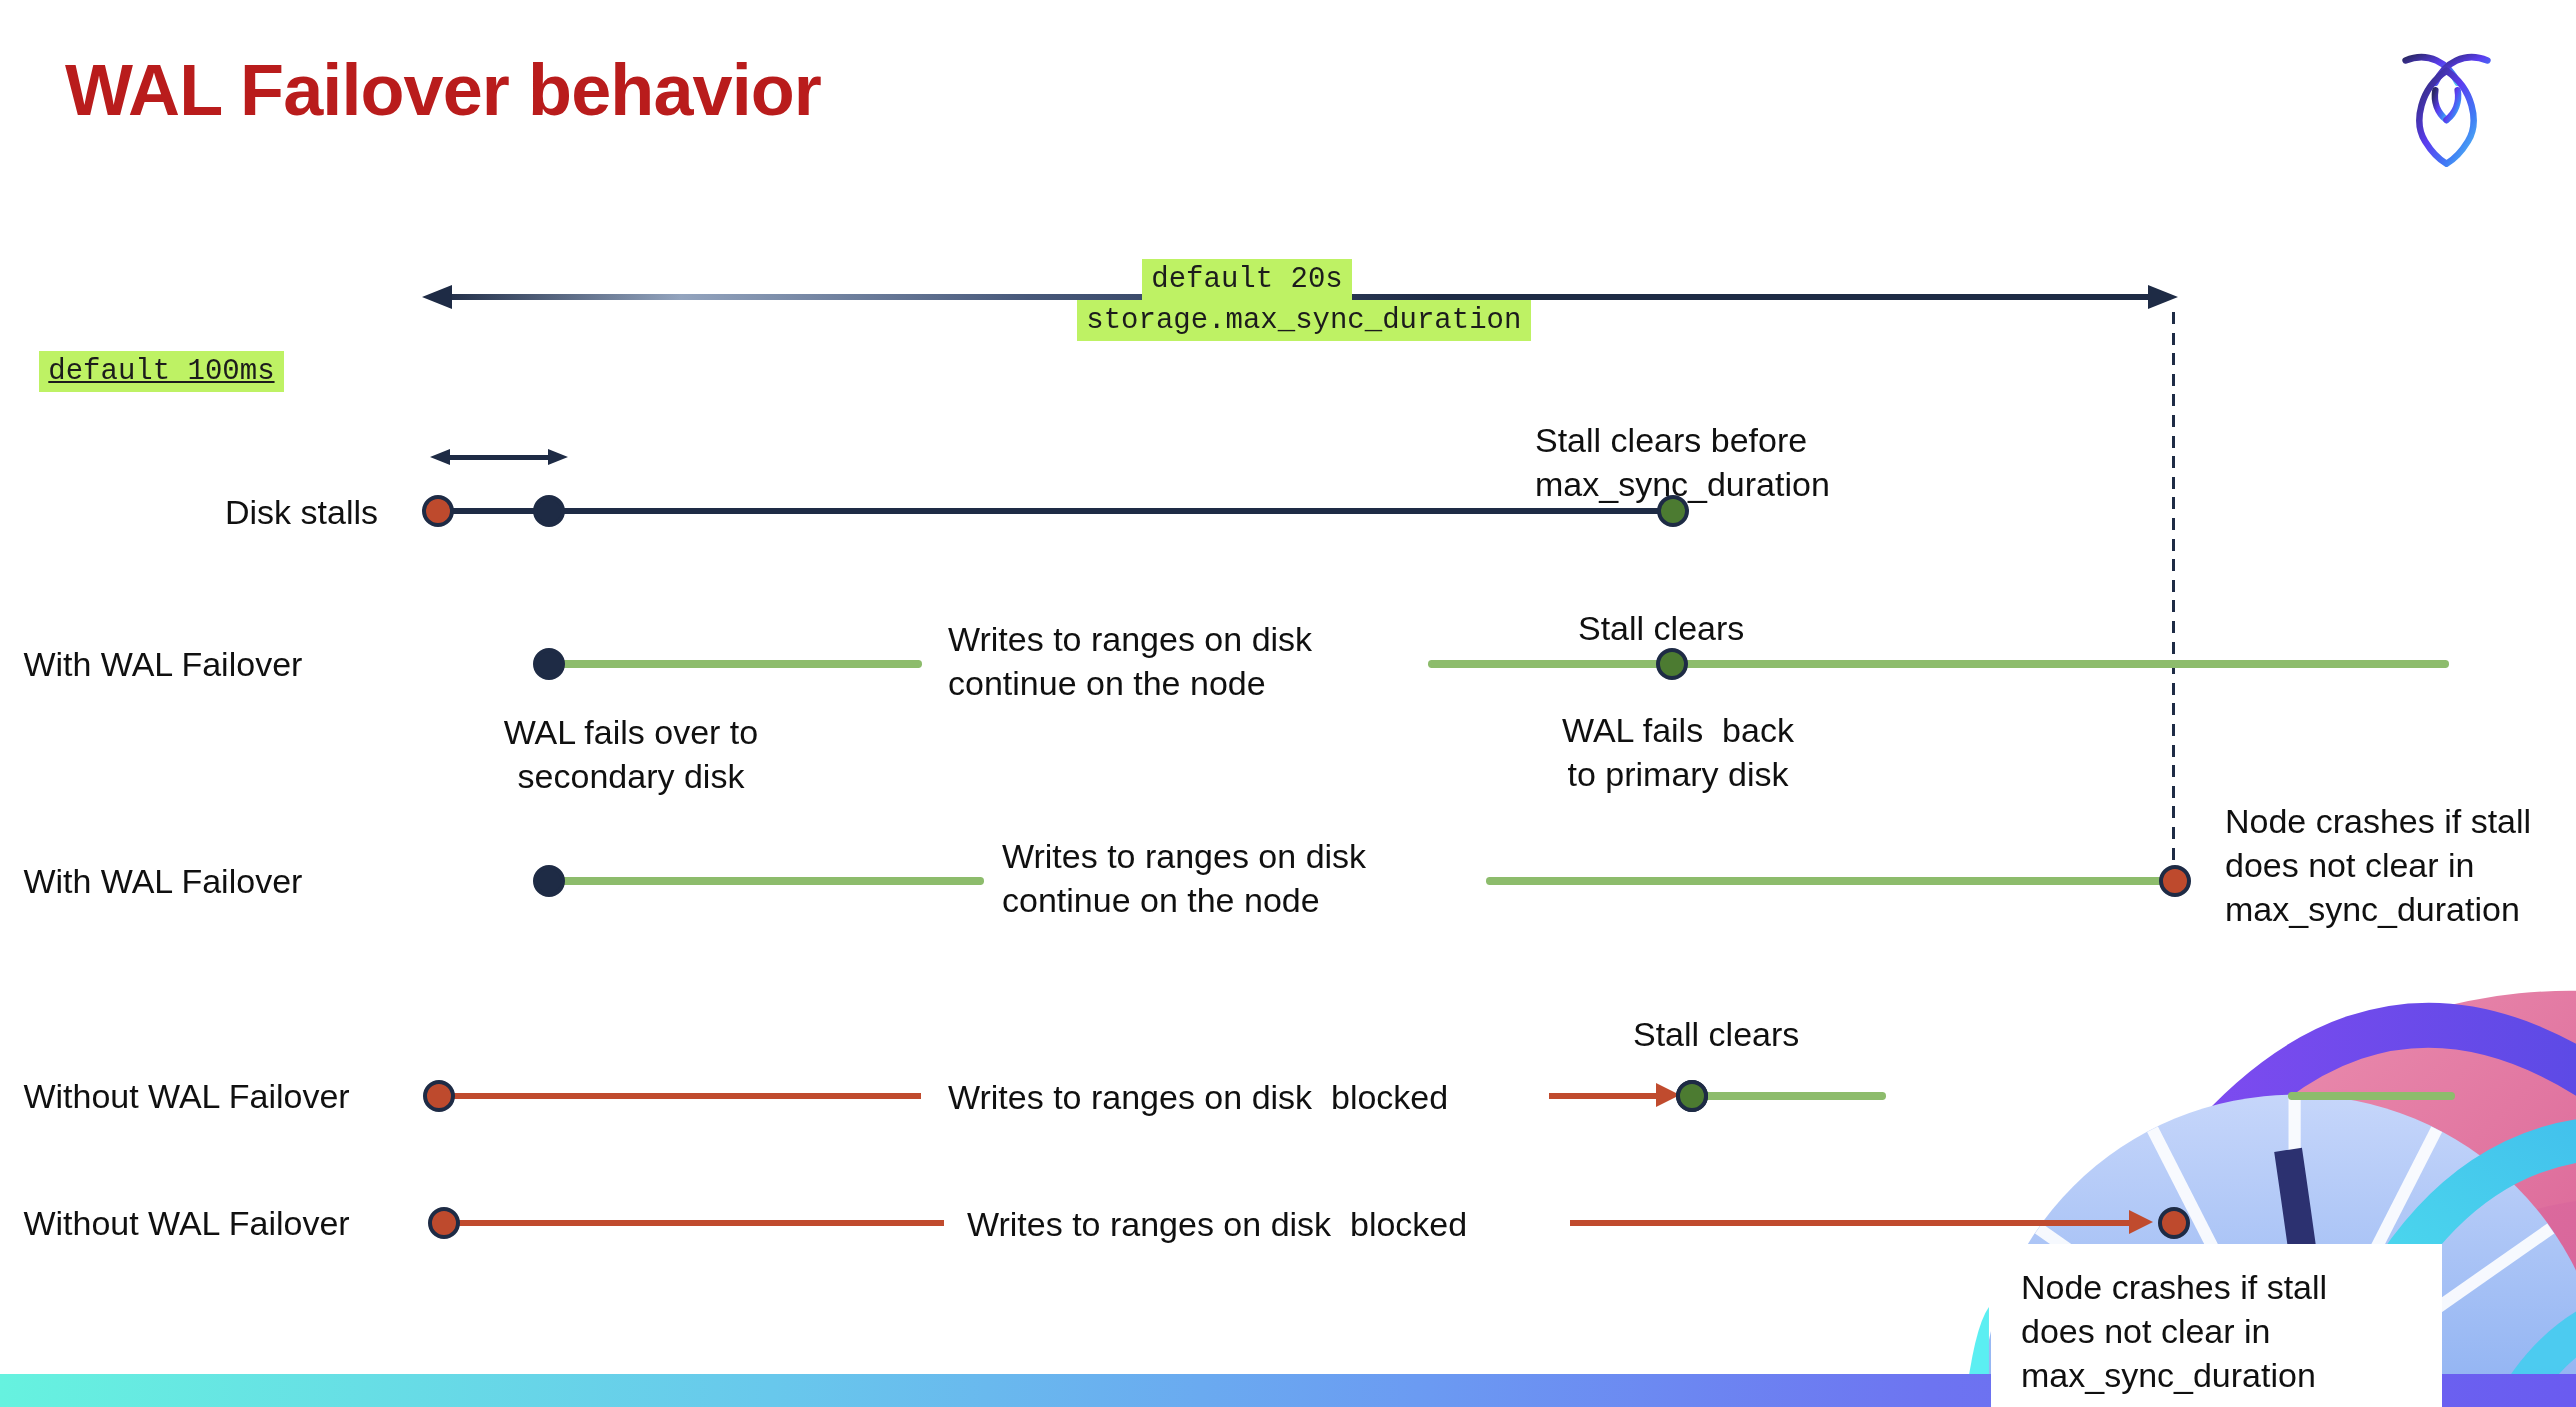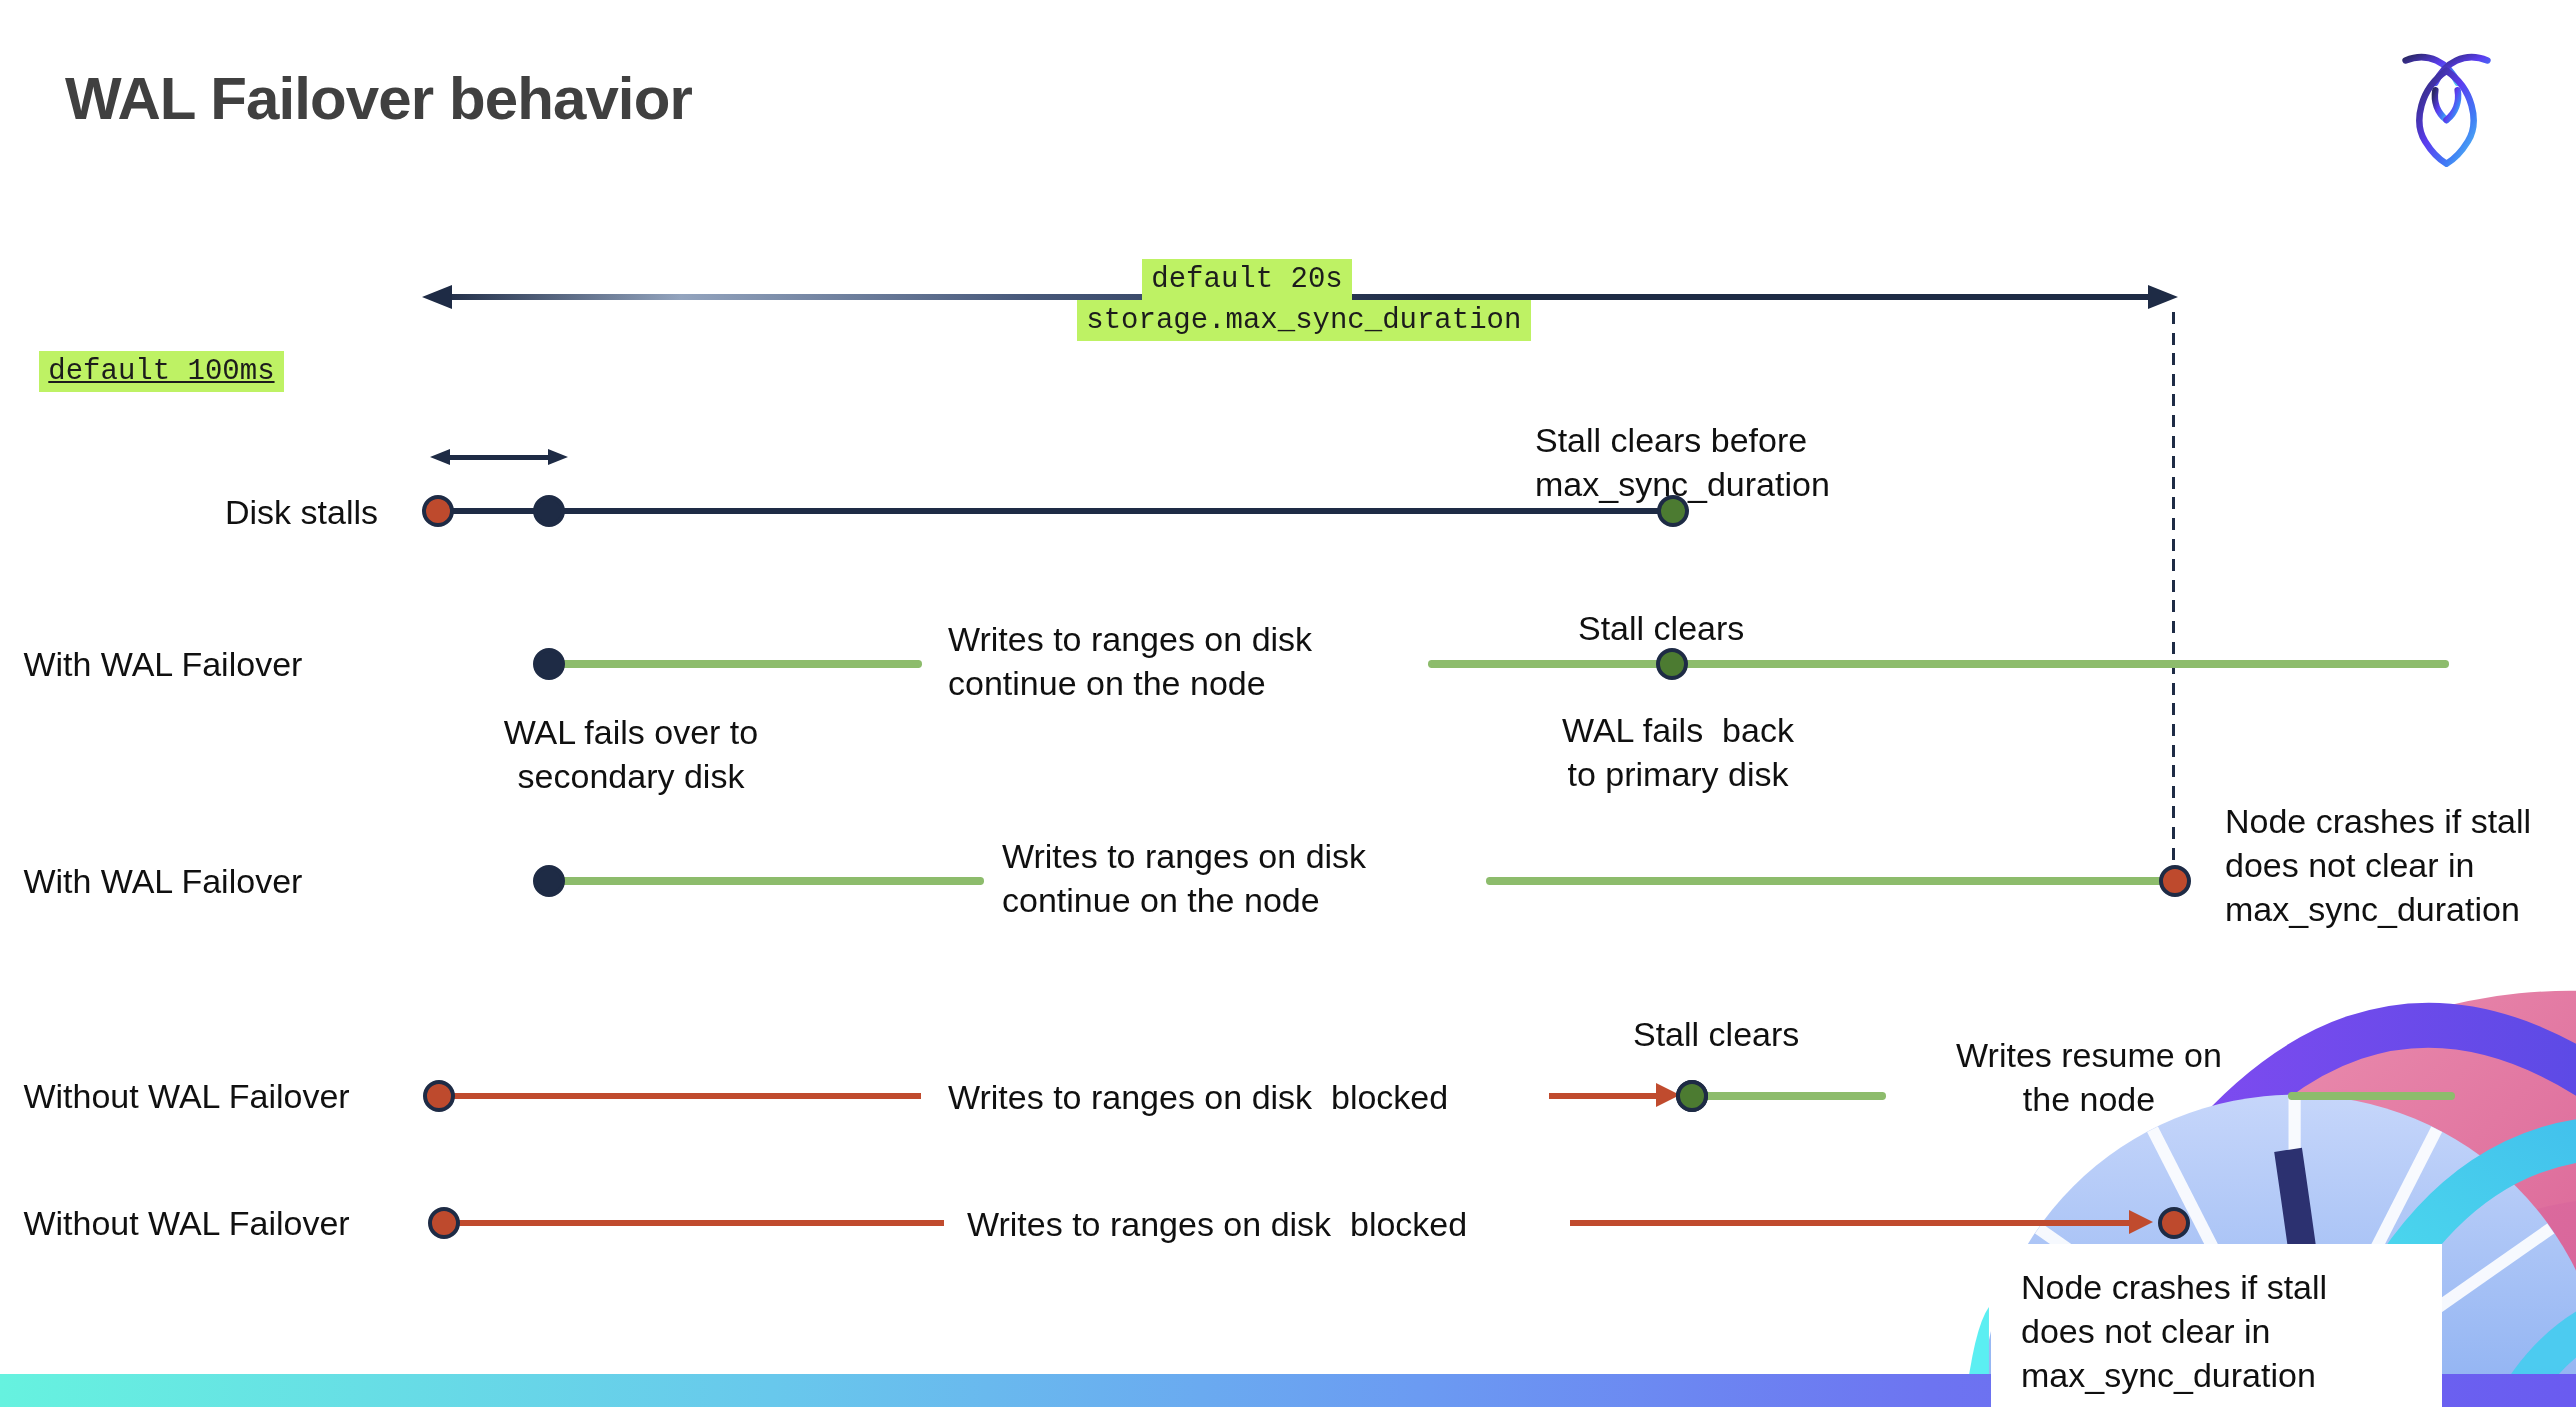--- a/index.html
+++ b/index.html
@@ -17,21 +17,21 @@
   .dot.green{background:#4C7B31;}
   .hline{height:5.6px;background:#1E2B45;z-index:5;}
   .gline{height:8.4px;background:#8DBC6C;border-radius:3.7px;z-index:5;}
   .rline{height:5.6px;background:#C04B2E;z-index:5;}
   .ah{width:0;height:0;z-index:5;}
   .ah.left{border-top:12px solid transparent;border-bottom:12px solid transparent;border-right:30px solid #1E2B45;}
   .ah.rightn{border-top:12px solid transparent;border-bottom:12px solid transparent;border-left:30px solid #1E2B45;}
   .ah.sm-left{border-top:8.4px solid transparent;border-bottom:8.4px solid transparent;border-right:20.6px solid #1E2B45;}
   .ah.sm-right{border-top:8.4px solid transparent;border-bottom:8.4px solid transparent;border-left:20.6px solid #1E2B45;}
   .ah.red-right{border-top:12px solid transparent;border-bottom:12px solid transparent;border-left:24px solid #C04B2E;}
-  #title{left:65px;top:43px;font-size:60px;font-weight:800;letter-spacing:-0.9px;line-height:112px;color:#404040;}
+  #title{left:65px;top:34px;font-size:72px;font-weight:800;letter-spacing:-0.9px;line-height:112px;color:#b91c1c;}
   #dashline{left:2172px;top:312px;width:2.8px;height:553px;z-index:5;
             background:repeating-linear-gradient(180deg,#1E2B45 0 12px,transparent 12px 20.6px);}
   #toparrow-line{left:439px;top:294px;width:1729px;z-index:4;
             background:linear-gradient(90deg,#1E2B45 0%,#93a4be 14%,#47587a 34%,#1E2B45 58%,#1E2B45 100%);}
   #bottombar{left:0;top:1374px;width:2576px;height:34px;z-index:2;
             background:linear-gradient(90deg,#66F2DF 0%,#68C8EC 30%,#6B9BF2 55%,#6D74F1 75%,#6A5BF0 100%);}
   #whitebox{left:1991px;top:1244px;width:451px;height:164px;background:#ffffff;z-index:3;}
   #decor{left:1916px;top:916px;width:660px;height:492px;z-index:1;}
   .z6{z-index:6;}
 </style>
@@ -145,21 +145,20 @@
   <div class="abs rline" style="left:451px;top:1093px;width:470px;"></div>
   <div class="abs rline" style="left:1549px;top:1093px;width:116px;"></div>
   <div class="abs ah red-right" style="left:1656px;top:1083px;"></div>
   <div class="abs dot red" style="left:1676px;top:1080px;" style2=""></div>
   <div class="abs dot green" style="left:1676px;top:1080px;"></div>
   <div class="abs gline" style="left:1703px;top:1092px;width:183px;"></div>
   <div class="abs gline z6" style="left:2288px;top:1092px;width:167px;"></div>
   <div class="abs dot red" style="left:423px;top:1080px;"></div>
   <div class="abs t" style="left:948px;top:1075px;">Writes to ranges on disk  blocked</div>
   <div class="abs t" style="left:1633px;top:1012px;">Stall clears</div>
-  <div class="abs t center z6" style="left:1935px;top:1033px;width:308px;"><span>Writes resume on</span><br><span>the node</span></div>
 
   <div class="abs t" style="left:23.4px;top:1201px;">Without WAL Failover</div>
   <div class="abs rline" style="left:455px;top:1220px;width:489px;"></div>
   <div class="abs rline z6" style="left:1570px;top:1220px;width:559px;"></div>
   <div class="abs ah red-right z6" style="left:2129px;top:1210px;"></div>
   <div class="abs dot red" style="left:428px;top:1207px;"></div>
   <div class="abs dot red z6" style="left:2158px;top:1207px;"></div>
   <div class="abs t" style="left:967px;top:1202px;">Writes to ranges on disk  blocked</div>
   <div id="whitebox" class="abs">
     <div class="t" style="position:absolute;left:30px;top:20.6px;"><span>Node crashes if stall</span><br><span>does not clear in</span><br><span>max_sync_duration</span></div>

